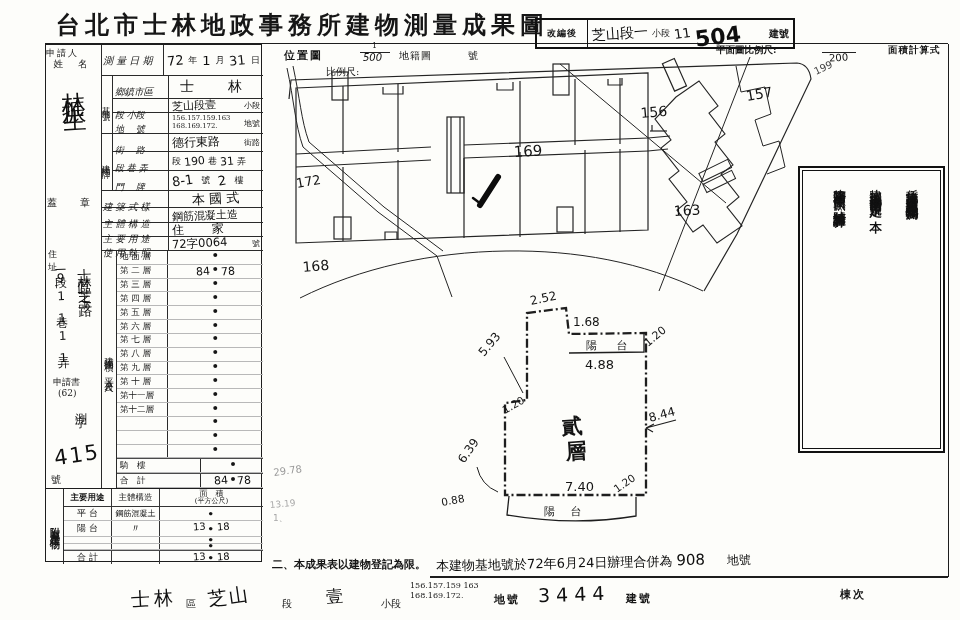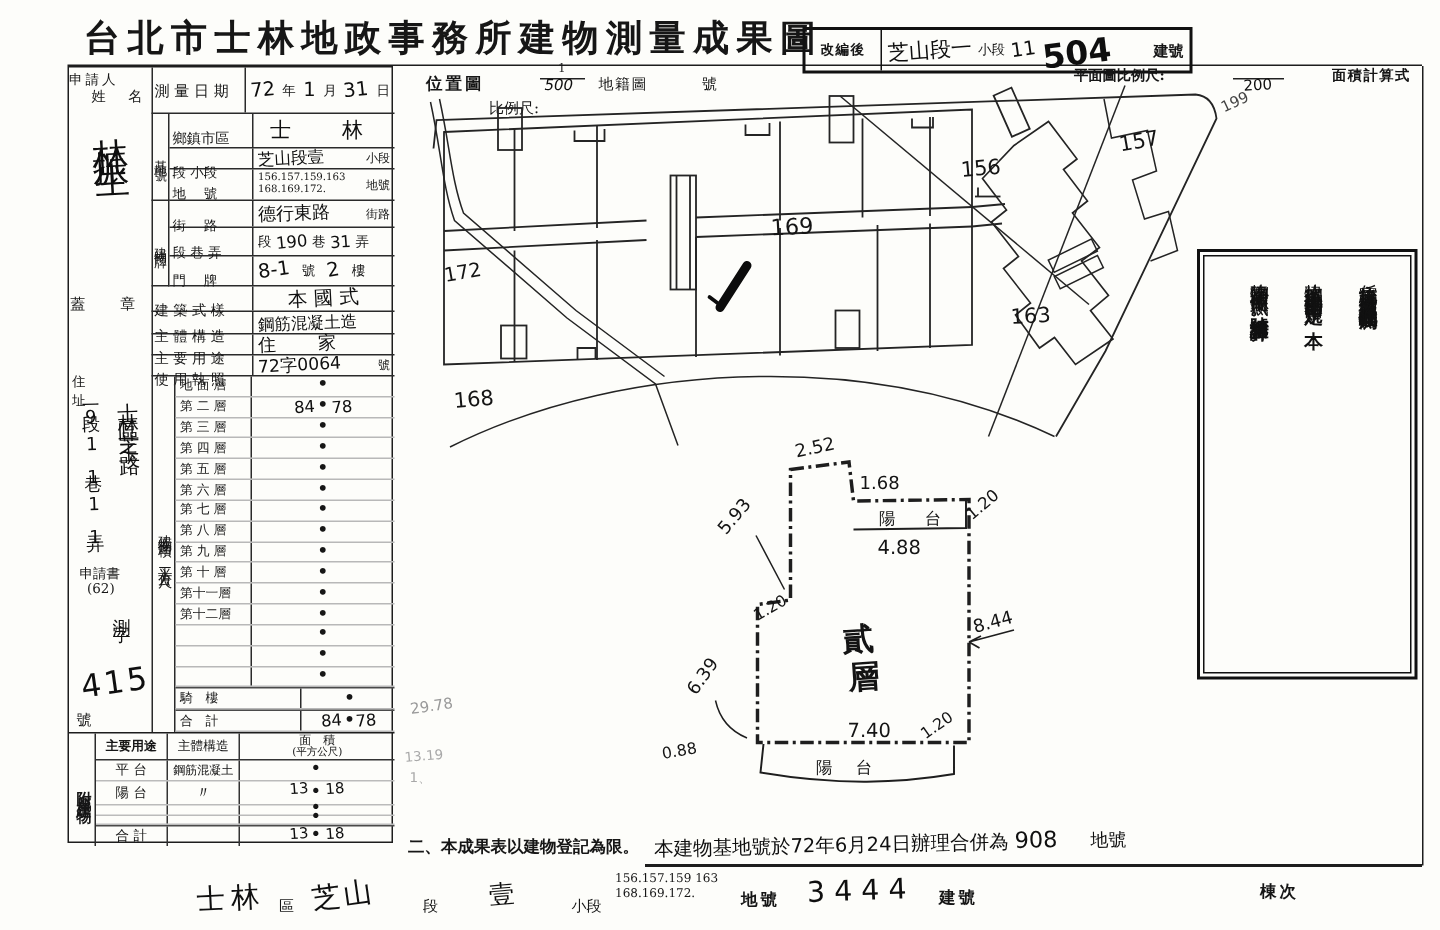--- a/index.html
+++ b/index.html
@@ -7,21 +7,21 @@
           font-family:"DejaVu Serif","Liberation Serif",serif;color:#161616;}
   .abs{position:absolute;box-sizing:border-box;}
   .print{font-family:"DejaVu Serif","Liberation Serif",serif;color:#161616;}
   .hand{font-family:"DejaVu Sans","Liberation Sans",sans-serif;color:#0f0f0f;}
   .vtext{writing-mode:vertical-rl;text-orientation:upright;}
   .nowrap{white-space:nowrap;}
   
   .formbox{left:45px;top:44px;width:217px;height:518px;border:1.6px solid #1d1d1d;}
   .vl{border-left:1px solid #2a2a2a;width:0;}
   .srow{display:flex;border-bottom:1px solid #2a2a2a;}
-  .rl{display:flex;align-items:center;padding:16px 2px;white-space:nowrap;overflow:hidden;font-size:10px;}
+  .rl{display:flex;align-items:center;padding:16px 2px;white-space:nowrap;overflow:hidden;font-size:10px;font-style:italic;}
   .rv{flex:1;border-left:1px solid #2a2a2a;display:flex;align-items:center;padding:0 3px;gap:5px;white-space:nowrap;overflow:visible;}
   .gcell{border-right:1px solid #2a2a2a;border-bottom:1px solid #2a2a2a;display:flex;align-items:center;justify-content:center;}
   .suffix{margin-left:auto;font-size:8px;}
   
   #floor-rows{display:flex;flex-direction:column;}
   .frow{flex:1;display:flex;border-bottom:0.5px solid #b8b8b8;}
   .frow:nth-last-child(2),.frow:last-child{border-top:1px solid #4a4a4a;gap:33px;}
   .flabel{width:47px;font-size:8.5px;display:flex;align-items:center;padding-left:3px;white-space:nowrap;overflow:hidden;font-family:"DejaVu Serif",serif;}
   .fval{flex:1;border-left:1px solid #2a2a2a;position:relative;}
   .dot{position:absolute;left:46%;top:50%;transform:translateY(-58%);font-size:11px;font-weight:bold;}
@@ -73,21 +73,21 @@
   <div class="abs print" style="left:372px;top:41px;font-size:8px;">1</div>
   <div class="abs" style="left:360px;top:52px;width:30px;border-top:1px solid #222;"></div>
   <div class="abs hand" style="left:363px;top:52px;font-size:10px;font-style:italic;">500</div>
   <div class="abs print nowrap" style="left:399px;top:49px;font-size:10px;letter-spacing:1px;">地籍圖</div>
   <div class="abs print" style="left:468px;top:49px;font-size:10px;">號</div>
 
   <div class="abs formbox">
 
     <div class="abs vl" style="left:55px;top:0;height:443px;"></div>
     <div class="abs print" style="left:0;top:2px;width:55px;font-size:9px;letter-spacing:2px;">申請人</div>
-    <div class="abs print" style="left:0;top:13px;width:55px;text-align:right;font-size:9.5px;letter-spacing:6px;">姓 名</div>
+    <div class="abs print" style="left:0;top:13px;width:55px;text-align:center;font-size:9.5px;letter-spacing:6px;">姓 名</div>
     <div class="abs hand vtext" style="left:13px;top:28px;height:118px;font-size:24px;letter-spacing:8px;transform:rotate(-3deg);">林振生</div>
     <div class="abs print" style="left:0;top:151px;width:55px;text-align:center;font-size:10px;letter-spacing:10px;">蓋 章</div>
     <div class="abs print" style="left:2px;top:203px;width:30px;font-size:9px;letter-spacing:4px;">住 址</div>
     <div class="abs hand vtext" style="left:32px;top:212px;height:168px;font-size:14px;letter-spacing:7px;transform:rotate(-2deg);">士林區芝玉路</div>
     <div class="abs hand vtext" style="left:8px;top:218px;height:168px;font-size:12px;letter-spacing:4px;transform:rotate(-2deg);">一段91巷11弄1</div>
     <div class="abs print" style="left:7px;top:331px;font-size:9px;">申請書</div>
     <div class="abs print" style="left:12px;top:343px;font-size:9px;">(62)</div>
     <div class="abs hand vtext" style="left:26px;top:358px;height:40px;font-size:12px;letter-spacing:3px;">測字</div>
     <div class="abs hand" style="left:8px;top:398px;font-size:21px;letter-spacing:2px;transform:rotate(-8deg);">415</div>
     <div class="abs print" style="left:5px;top:428px;font-size:10px;">號</div>

